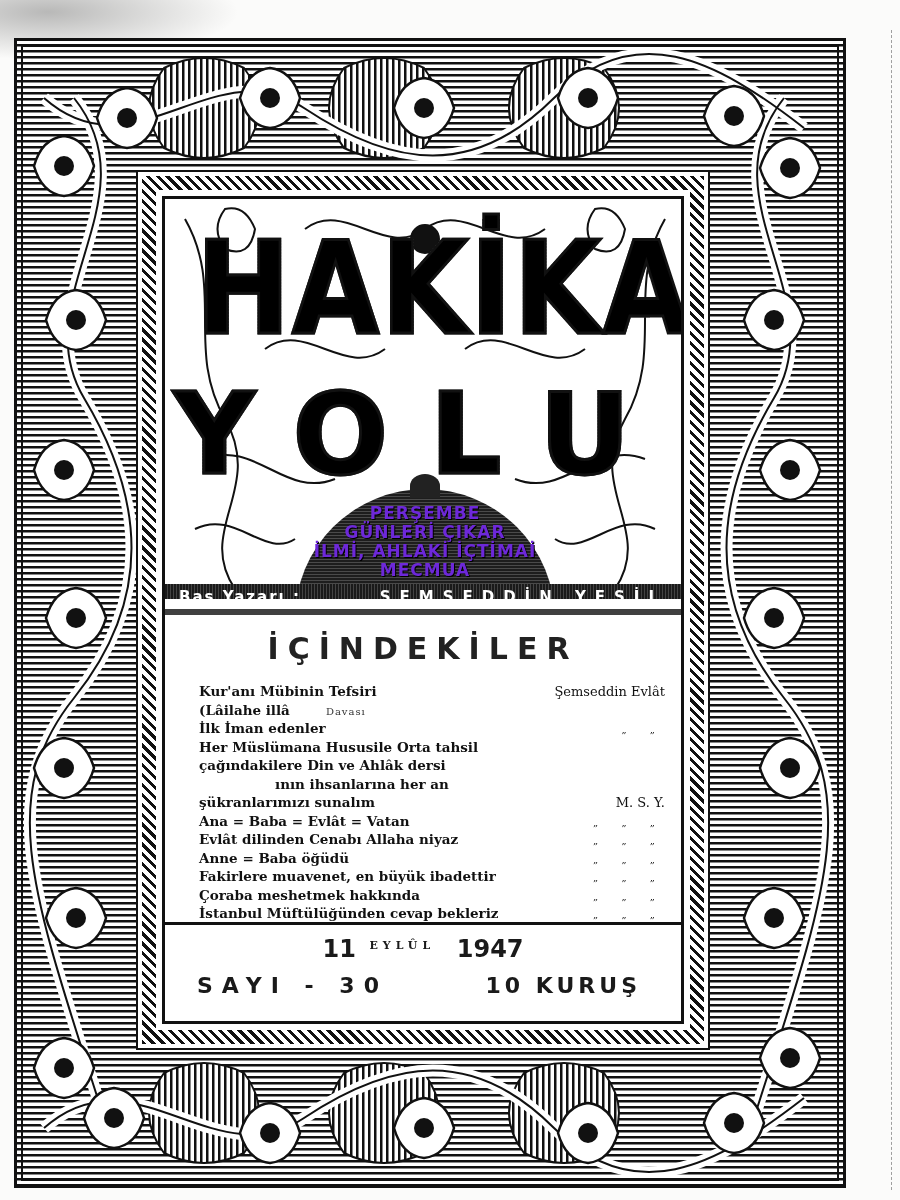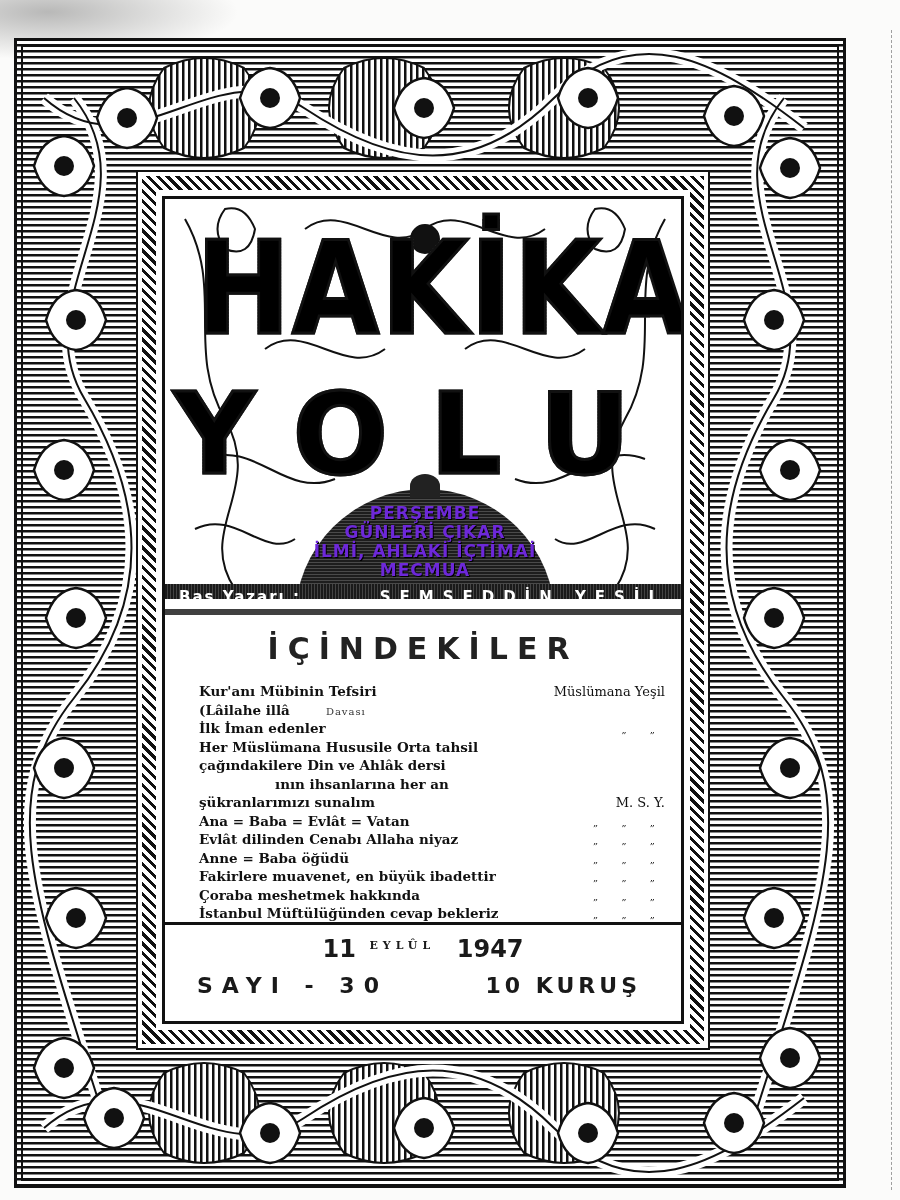--- a/index.html
+++ b/index.html
@@ -233,21 +233,21 @@
         <span>Baş Yazarı :</span>
         <span class="name">ŞEMSEDDİN  YEŞİL</span>
       </div>
     </div>
 
     <div class="contents">
       <div class="contents-heading">İÇİNDEKİLER</div>
       <div class="toc">
         <div class="toc-row">
           <span class="t">Kur'anı Mübinin Tefsiri</span>
-          <span class="a">Müslümana Yeşil</span>
+          <span class="a">Şemseddin Evlât</span>
         </div>
         <div class="toc-row">
           <span class="t"><span>(Lâilahe illâ</span><span class="davasi">Davası</span></span>
           <span class="a"></span>
         </div>
         <div class="toc-row">
           <span class="t">İlk İman edenler</span>
           <span class="a ditto">„    „</span>
         </div>
         <div class="toc-row">

